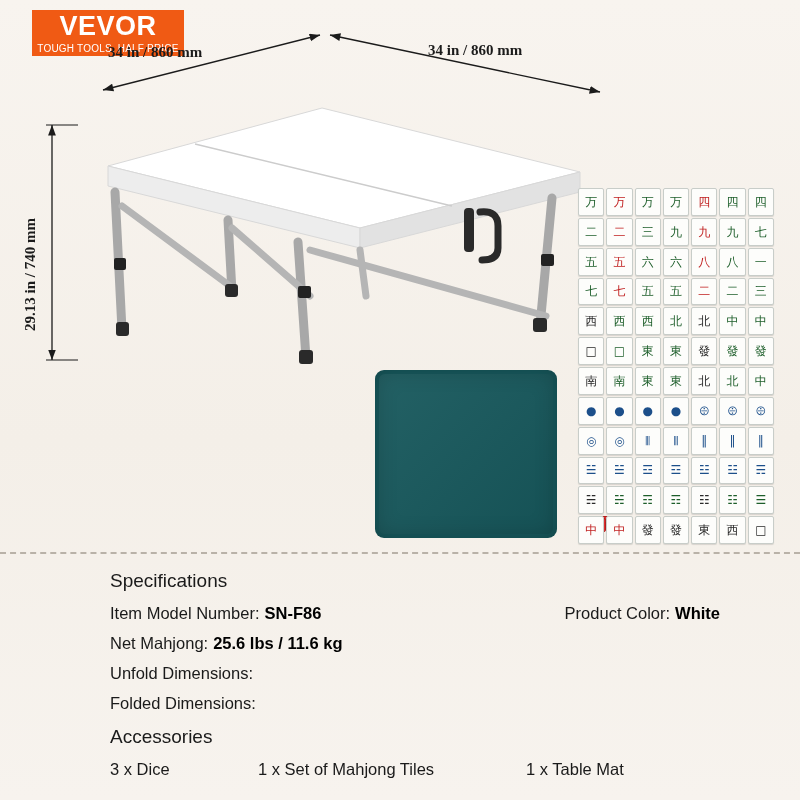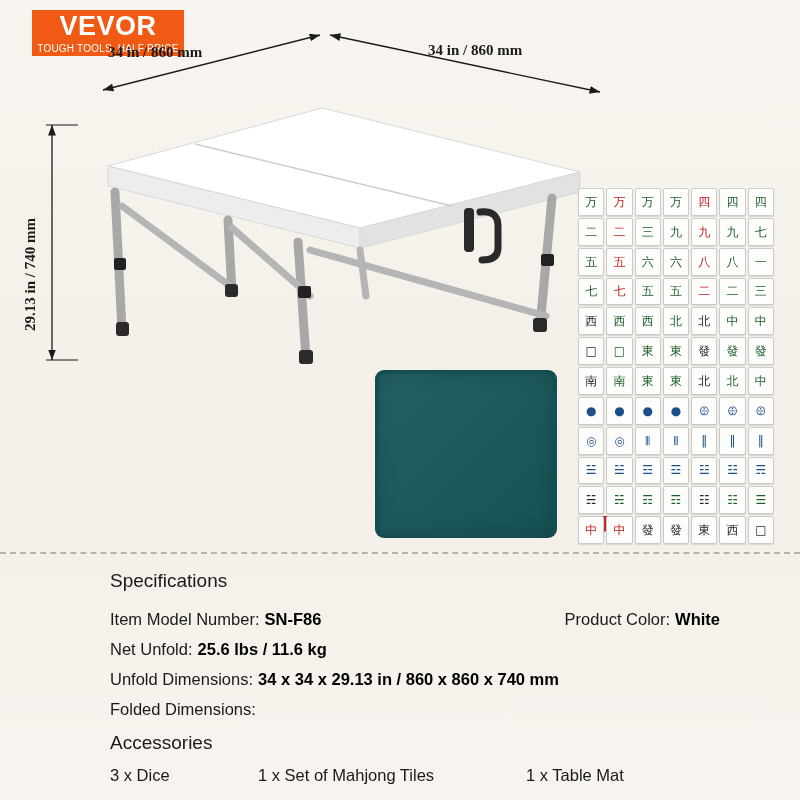--- a/index.html
+++ b/index.html
@@ -126,21 +126,21 @@
   }
   #spec h2 {
     font-size: 19px; font-weight: normal; margin: 8px 0 6px 0;
   }
   .spec-row {
     display: flex; align-items: baseline;
     font-size: 16.5px; line-height: 30px; text-align: center;
   }
   .spec-lbl { font-weight: normal; color: #1a1a1a; }
   .spec-val { font-weight: bold; color: #000; margin-left: 5px; }
-  .spec-right { margin-left: auto; display: flex; align-items: baseline; padding-right: 50px; margin-top: 6px;}
+  .spec-right { margin-left: auto; display: flex; align-items: baseline; padding-right: 50px;}
   .acc-row {
     display: flex; font-size: 16.5px; line-height: 30px; margin-top: 2px;
   }
   .acc-item { white-space: nowrap; }
   .acc-item:nth-child(1) { width: 148px; }
   .acc-item:nth-child(2) { width: 268px; }
 </style>
 </head>
 <body>
 
@@ -496,27 +496,26 @@
     <div class="spec-row">
       <span class="spec-lbl">Item Model Number:</span>
       <span class="spec-val">SN-F86</span>
       <span class="spec-right">
         <span class="spec-lbl">Product Color:</span>
         <span class="spec-val">White</span>
       </span>
     </div>
 
     <div class="spec-row">
-      <span class="spec-lbl">Net Unfold:</span>
+      <span class="spec-lbl">Net Mahjong:</span>
       <span class="spec-val">25.6 lbs / 11.6 kg</span>
     </div>
 
     <div class="spec-row">
       <span class="spec-lbl">Unfold Dimensions:</span>
-      <span class="spec-val">34 x 34 x 29.13 in / 860 x 860 x 740 mm</span>
     </div>
 
     <div class="spec-row">
       <span class="spec-lbl">Folded Dimensions:</span>
     </div>
 
     <h2>Accessories</h2>
 
     <div class="acc-row">
       <span class="acc-item">3 x Dice</span>

